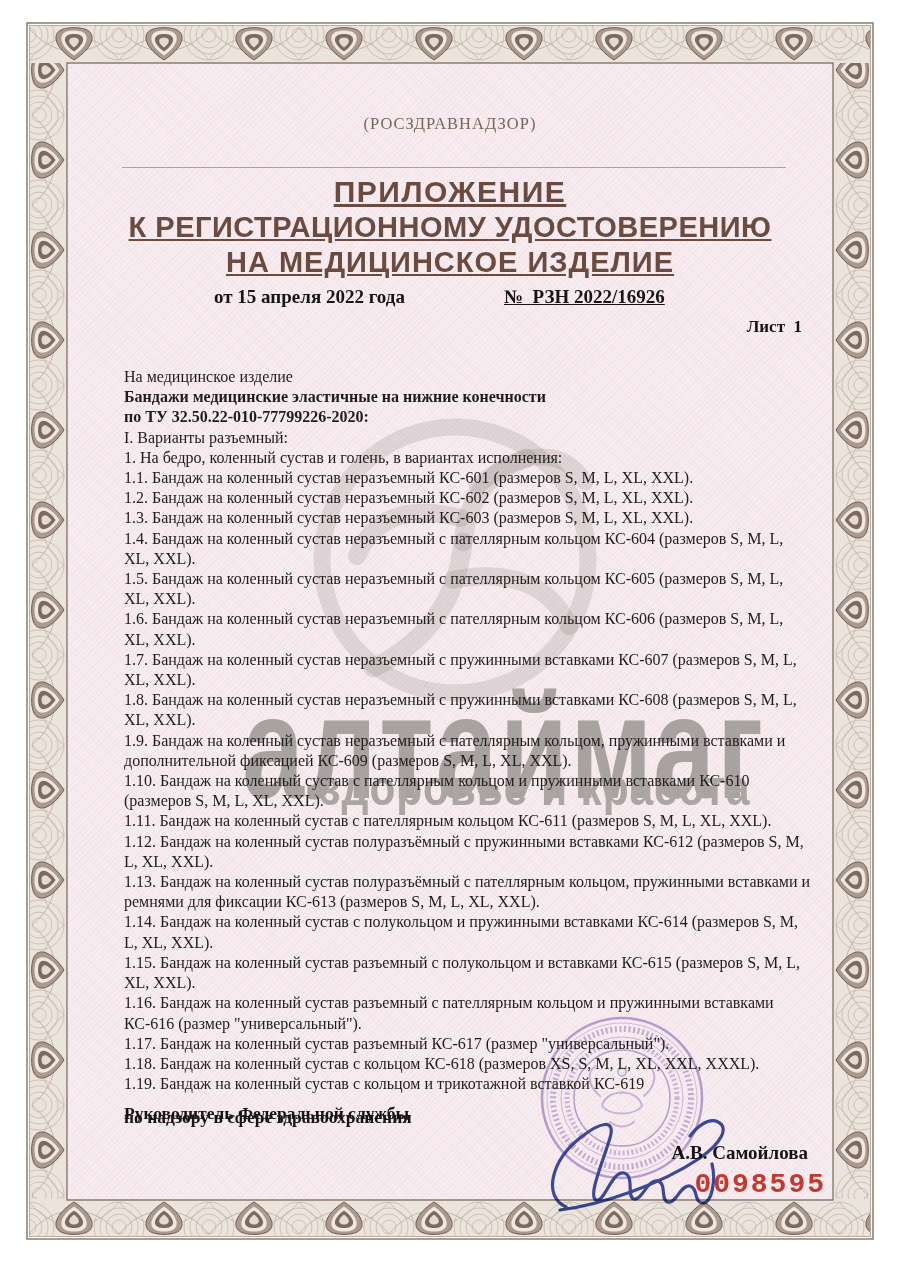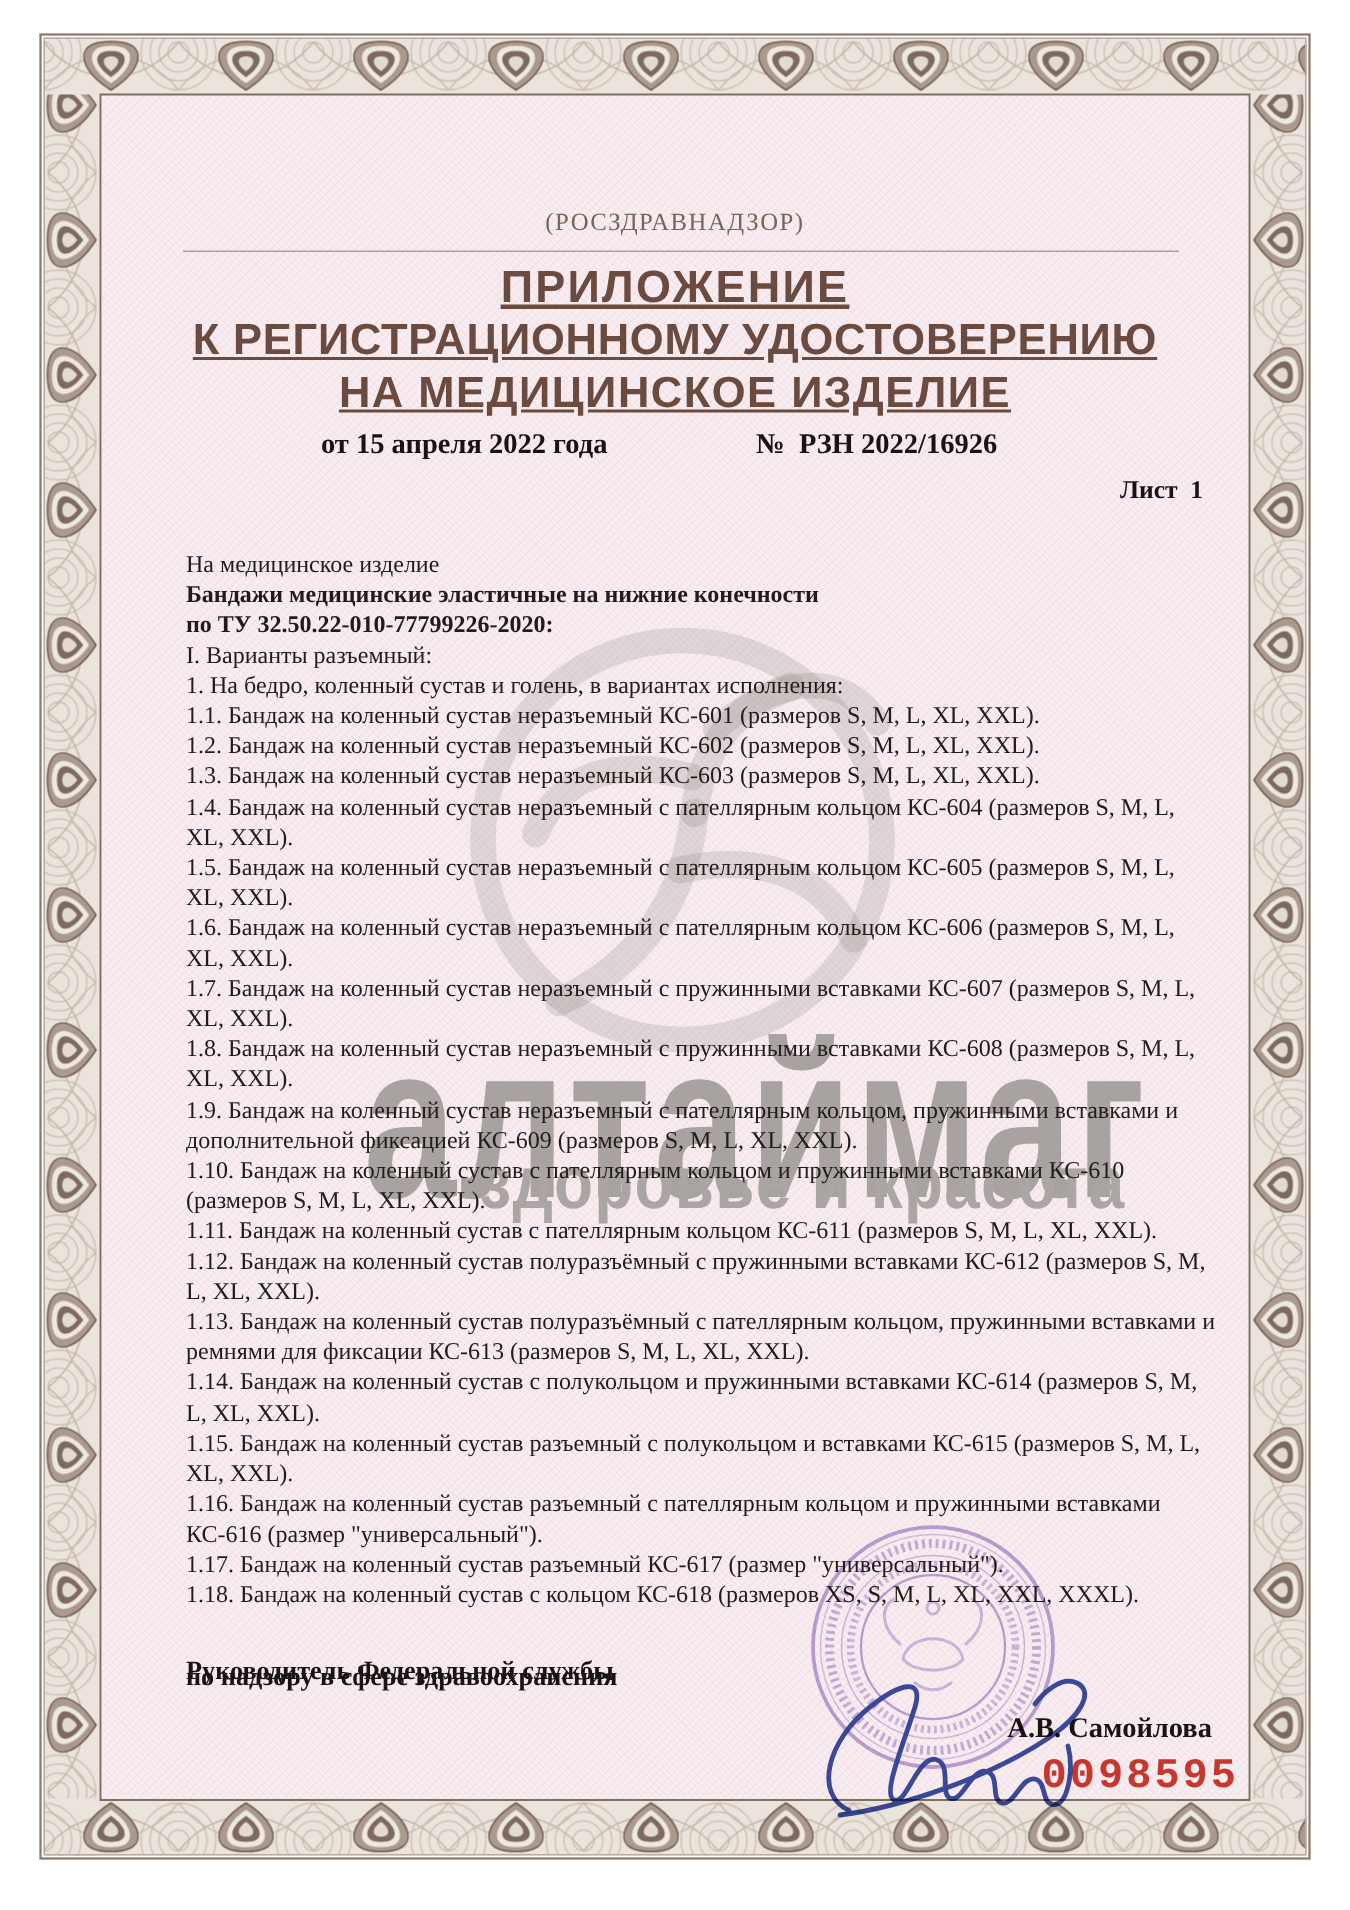--- a/index.html
+++ b/index.html
@@ -21,29 +21,29 @@
   .wm{position:absolute;z-index:0;}
   .wm-brand{top:612px;left:436px;transform:translateX(-50%) scaleX(.76);transform-origin:center top;
     font-family:"Liberation Sans",sans-serif;font-weight:bold;font-size:146px;line-height:1;
     letter-spacing:3px;color:#a8a3a0;white-space:nowrap;}
   .wm-tagline{top:700px;left:467px;transform:translateX(-50%) scaleX(.85);transform-origin:center top;
     font-family:"Liberation Sans",sans-serif;font-weight:bold;font-size:50px;line-height:1;
     letter-spacing:1px;color:#aba6a3;white-space:nowrap;}
   
   .agency{position:absolute;left:0;width:100%;text-align:center;color:#7a6459;z-index:2;}
   .agency1{top:40px;font-size:17.5px;letter-spacing:1.5px;word-spacing:5px;}
-  .agency2{top:75px;font-size:16.5px;letter-spacing:1px;}
+  .agency2{top:51px;font-size:16.5px;letter-spacing:1px;}
   .divider{position:absolute;top:104px;left:54px;width:664px;height:1px;background:rgba(122,100,89,.55);z-index:2;}
   .title{position:absolute;left:0;width:100%;text-align:center;z-index:2;
     font-family:"Liberation Sans",sans-serif;font-weight:bold;color:#6b4a40;text-decoration:underline;}
   .t1{top:112px;font-size:30px;letter-spacing:1.5px;}
   .t2{top:148px;font-size:29px;letter-spacing:.5px;}
   .t3{top:183px;font-size:29px;letter-spacing:1px;}
   .issue-date{position:absolute;top:223px;left:146px;font-size:19px;font-weight:bold;color:#171412;z-index:2;}
-  .reg-number{position:absolute;top:223px;left:436px;font-size:19px;font-weight:bold;color:#171412;z-index:2;white-space:pre;}
+  .reg-number{position:absolute;top:223px;left:436px;font-size:19px;font-weight:bold;color:#171412;z-index:2;white-space:pre;text-decoration:underline;}
   .sheet{position:absolute;top:254px;right:30px;font-size:17px;font-weight:bold;color:#171412;z-index:2;white-space:pre;}
   
   .bodytext{position:absolute;top:304px;left:56px;width:688px;z-index:2;
     font-size:16px;line-height:20.2px;color:#201c1a;}
   .bodytext div{margin:0;}
   .b{font-weight:bold;}
   
   .sig-line1{position:absolute;top:1040px;left:56px;font-size:17.5px;font-weight:bold;color:#171412;z-index:2;}
   .sig-line2{position:absolute;top:1044px;left:56px;font-size:17.5px;font-weight:bold;color:#171412;z-index:2;}
   .signer-name{position:absolute;top:1079px;right:24px;font-size:19px;font-weight:bold;color:#171412;z-index:4;}
@@ -102,20 +102,21 @@
       <div>1.9. Бандаж на коленный сустав неразъемный с пателлярным кольцом, пружинными вставками и дополнительной фиксацией КС-609 (размеров S, M, L, XL, XXL).</div>
       <div>1.10. Бандаж на коленный сустав с пателлярным кольцом и пружинными вставками КС-610 (размеров S, M, L, XL, XXL).</div>
       <div>1.11. Бандаж на коленный сустав с пателлярным кольцом КС-611 (размеров S, M, L, XL, XXL).</div>
       <div>1.12. Бандаж на коленный сустав полуразъёмный с пружинными вставками КС-612 (размеров S, M, L, XL, XXL).</div>
       <div>1.13. Бандаж на коленный сустав полуразъёмный с пателлярным кольцом, пружинными вставками и ремнями для фиксации КС-613 (размеров S, M, L, XL, XXL).</div>
       <div>1.14. Бандаж на коленный сустав с полукольцом и пружинными вставками КС-614 (размеров S, M, L, XL, XXL).</div>
       <div>1.15. Бандаж на коленный сустав разъемный с полукольцом и вставками КС-615 (размеров S, M, L, XL, XXL).</div>
       <div>1.16. Бандаж на коленный сустав разъемный с пателлярным кольцом и пружинными вставками КС-616 (размер "универсальный").</div>
       <div>1.17. Бандаж на коленный сустав разъемный КС-617 (размер "универсальный").</div>
       <div>1.18. Бандаж на коленный сустав с кольцом КС-618 (размеров XS, S, M, L, XL, XXL, XXXL).</div>
+      <div>1.19. Бандаж на коленный сустав с кольцом и трикотажной вставкой КС-619</div>
     </div>
 
     <div class="sig-line1">Руководитель Федеральной службы</div>
     <div class="sig-line2">по надзору в сфере здравоохранения</div>
     <div class="signer-name">А.В. Самойлова</div>
     <div class="serial">0098595</div>
   </div>
 
   <svg class="border-svg" width="900" height="1273" viewBox="0 0 900 1273">
     <defs>

